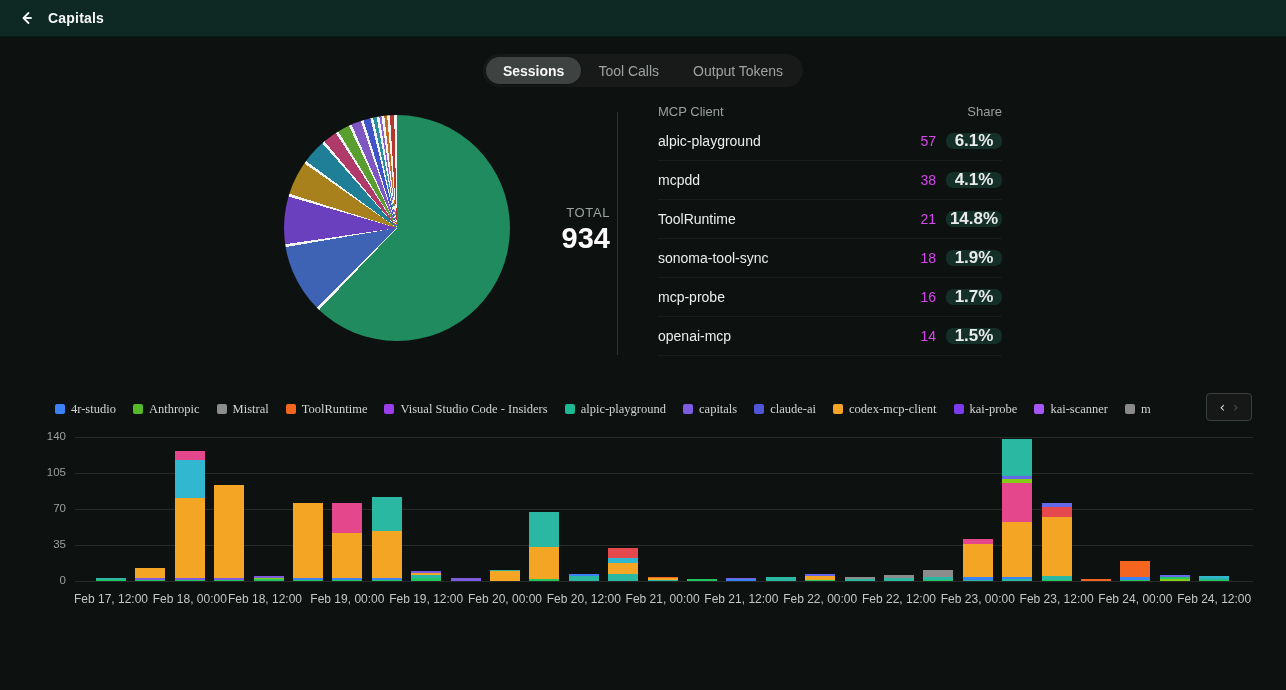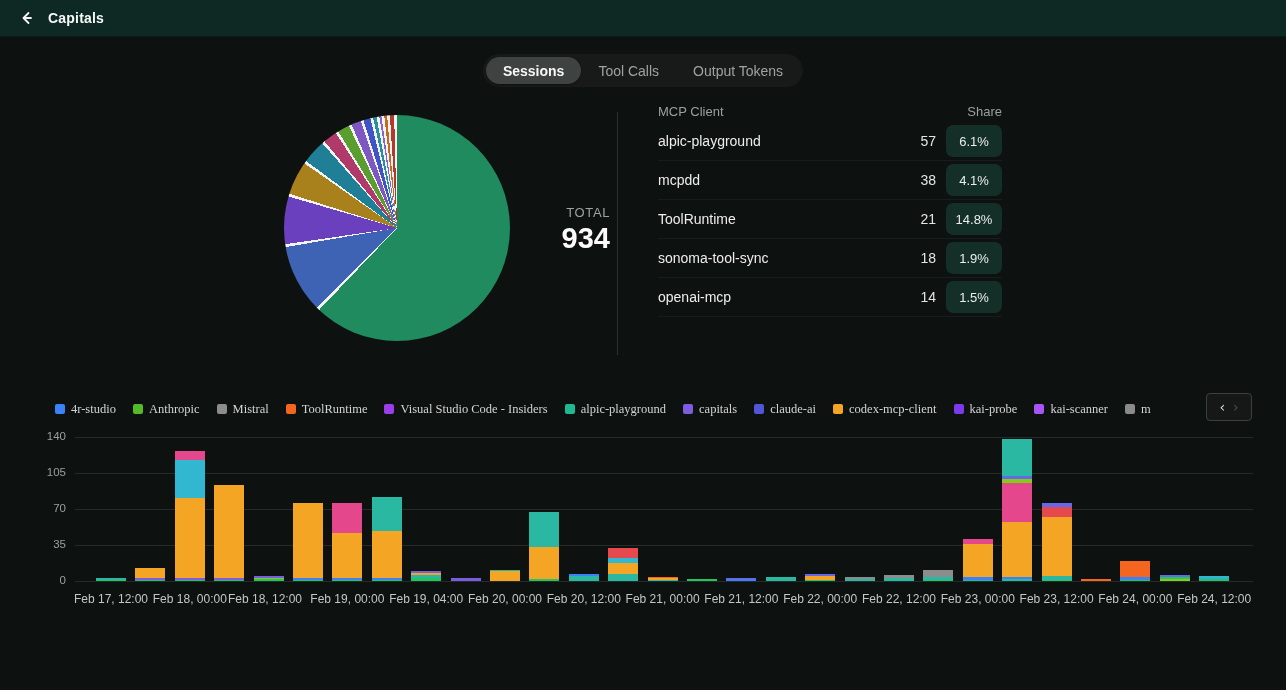--- a/index.html
+++ b/index.html
@@ -53,24 +53,24 @@
   .client-table { position:absolute; left:658px; top:100px; width:344px; }
   .ct-head { display:flex; justify-content:space-between; align-items:center; height:22px; }
   .ct-head span { font-size:13px; color:#9aa09e; }
   .ct-row {
     display:flex; justify-content:space-between; align-items:center; height:39px;
     border-bottom:1px solid #23292780;
   }
   .ct-row:first-of-type { border-top:none; }
   .ct-name { font-size:14px; color:#eceeed; }
   .ct-right { display:flex; align-items:center; }
-  .ct-count { font-size:14px; color:#e5e5e5; margin-right:10px; min-width:24px; text-align:right; }
+  .ct-count { font-size:14px; color:#d946ef; margin-right:10px; min-width:24px; text-align:right; }
   .ct-badge {
-    background:#142e28; border-radius:7px; height:32px; min-width:56px;
-    display:flex; align-items:center; justify-content:center; font-size:13px; color:#e9ecea;
+    background:#142e28; border-radius:7px; height:16px; min-width:56px;
+    display:flex; align-items:center; justify-content:center; font-size:17px; color:#e9ecea;font-weight:bold;
   }
 
   
   .legend {
     position:absolute; top:399px; left:55px; width:1155px; height:20px;
     display:flex; align-items:center; gap:17px; white-space:nowrap; overflow:hidden;
   }
   .legend-item { display:flex; align-items:center; gap:6px; cursor:pointer; flex:0 0 auto;font-family:Liberation Serif, serif; }
   .legend-swatch { width:10px; height:10px; border-radius:2px; flex:0 0 auto; }
   .legend-label { font-size:12.5px; color:#d2d5d4; }
@@ -146,20 +146,27 @@
      <span class="ct-right">
        <span class="ct-count">21</span>
        <span class="ct-badge">14.8%</span>
      </span>
       </div>
       <div class="ct-row">
         <span class="ct-name">sonoma-tool-sync</span>
      <span class="ct-right">
        <span class="ct-count">18</span>
        <span class="ct-badge">1.9%</span>
+     </span>
+      </div>
+      <div class="ct-row">
+        <span class="ct-name">mcp-probe</span>
+     <span class="ct-right">
+       <span class="ct-count">16</span>
+       <span class="ct-badge">1.7%</span>
      </span>
       </div>
       <div class="ct-row">
         <span class="ct-name">openai-mcp</span>
      <span class="ct-right">
        <span class="ct-count">14</span>
        <span class="ct-badge">1.5%</span>
      </span>
       </div>
     </div>
@@ -372,21 +379,21 @@
     </div>
     <div class="bar" style="left: 1199.2px; bottom: 49px;">
       <div class="seg" style="height: 1.02857px; background: rgb(34, 197, 94);"></div>
       <div class="seg" style="height: 2.05714px; background: rgb(42, 184, 162);"></div>
       <div class="seg" style="height: 2.05714px; background: rgb(49, 183, 207);"></div>
     </div>
     <div class="xtick" style="left: 66px;">Feb 17, 12:00</div>
     <div class="xtick" style="left: 144.8px;">Feb 18, 00:00</div>
     <div class="xtick" style="left: 220px;">Feb 18, 12:00</div>
     <div class="xtick" style="left: 302.4px;">Feb 19, 00:00</div>
-    <div class="xtick" style="left: 381.2px;">Feb 19, 04:00</div>
+    <div class="xtick" style="left: 381.2px;">Feb 19, 12:00</div>
     <div class="xtick" style="left: 460px;">Feb 20, 00:00</div>
     <div class="xtick" style="left: 538.8px;">Feb 20, 12:00</div>
     <div class="xtick" style="left: 617.6px;">Feb 21, 00:00</div>
     <div class="xtick" style="left: 696.4px;">Feb 21, 12:00</div>
     <div class="xtick" style="left: 775.2px;">Feb 22, 00:00</div>
     <div class="xtick" style="left: 854px;">Feb 22, 12:00</div>
     <div class="xtick" style="left: 932.8px;">Feb 23, 00:00</div>
     <div class="xtick" style="left: 1011.6px;">Feb 23, 12:00</div>
     <div class="xtick" style="left: 1090.4px;">Feb 24, 00:00</div>
     <div class="xtick" style="left: 1169.2px;">Feb 24, 12:00</div>

